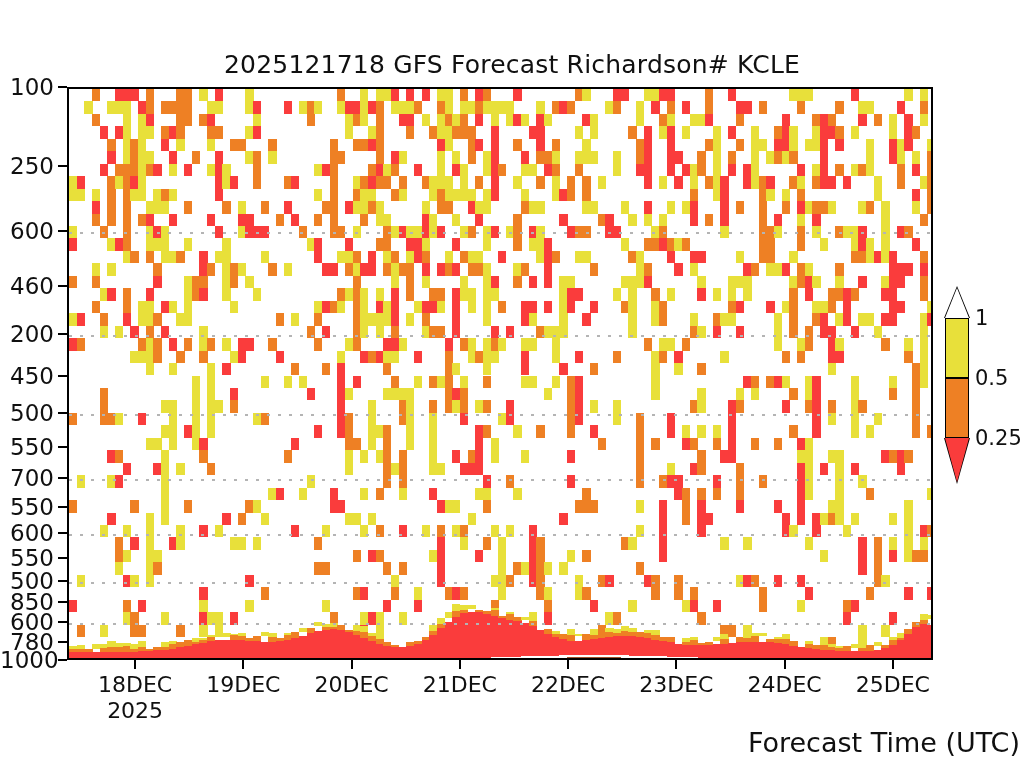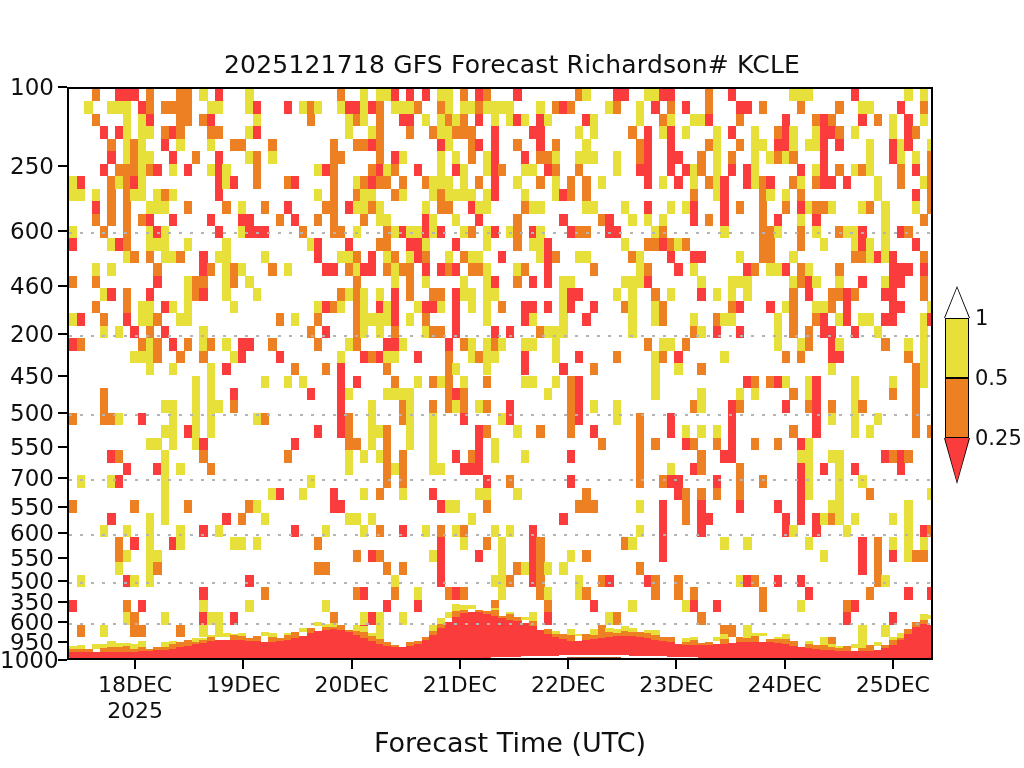--- a/index.html
+++ b/index.html
@@ -37,21 +37,21 @@
   .xlabel{
     position:absolute;top:672px;font-size:22px;color:#101010;white-space:nowrap;
     transform:translateX(-50%);
   }
   .xsub{
     position:absolute;top:698px;font-size:22px;color:#101010;white-space:nowrap;
     transform:translateX(-50%);
   }
   .xtickmark{position:absolute;top:660px;width:2px;height:9px;background:#000;}
   .axis-title{
-    position:absolute;left:0;right:4px;top:727px;text-align:center;
+    position:absolute;left:0;right:4px;top:727px;text-align:right;
     font-size:27px;color:#101010;
   }
 
   
   .cbar{position:absolute;left:945px;top:318px;width:24px;height:120px;}
   .cbar-seg{position:absolute;left:0;width:24px;border:1.6px solid #000;box-sizing:border-box;}
   .arrow-up{
     position:absolute;left:0;top:-30px;width:0;height:0;
     border-left:12px solid transparent;border-right:12px solid transparent;
     border-bottom:30px solid #ffffff;
@@ -1882,25 +1882,25 @@
       <div class="ylabel" style="left: 0px; width: 54px; top: 478.133px;">700</div>
       <div class="ytickmark" style="left: 58px; top: 506.631px;"></div>
       <div class="ylabel" style="left: 0px; width: 54px; top: 506.631px;">550</div>
       <div class="ytickmark" style="left: 58px; top: 533.015px;"></div>
       <div class="ylabel" style="left: 0px; width: 54px; top: 533.015px;">600</div>
       <div class="ytickmark" style="left: 58px; top: 557.578px;"></div>
       <div class="ylabel" style="left: 0px; width: 54px; top: 557.578px;">550</div>
       <div class="ytickmark" style="left: 58px; top: 580.555px;"></div>
       <div class="ylabel" style="left: 0px; width: 54px; top: 580.555px;">500</div>
       <div class="ytickmark" style="left: 58px; top: 602.139px;"></div>
-      <div class="ylabel" style="left: 0px; width: 54px; top: 602.139px;">350</div>
+      <div class="ylabel" style="left: 0px; width: 54px; top: 602.139px;">850</div>
       <div class="ytickmark" style="left: 58px; top: 622.489px;"></div>
       <div class="ylabel" style="left: 0px; width: 54px; top: 622.489px;">600</div>
       <div class="ytickmark" style="left: 58px; top: 641.738px;"></div>
-      <div class="ylabel" style="left: 0px; width: 54px; top: 641.738px;">950</div>
+      <div class="ylabel" style="left: 0px; width: 54px; top: 641.738px;">780</div>
       <div class="ytickmark" style="left: 58px; top: 660px;"></div>
       <div class="ylabel" style="left: 0px; width: 54px; top: 660px;">1000</div>
     </div>
   <div id="xaxis">
       <div class="xtickmark" style="left: 134.125px;"></div>
       <div class="xlabel" style="left: 135.125px;">18DEC</div>
       <div class="xsub" style="left: 135.125px;">2025</div>
       <div class="xtickmark" style="left: 242.375px;"></div>
       <div class="xlabel" style="left: 243.375px;">19DEC</div>
       <div class="xtickmark" style="left: 350.625px;"></div>

